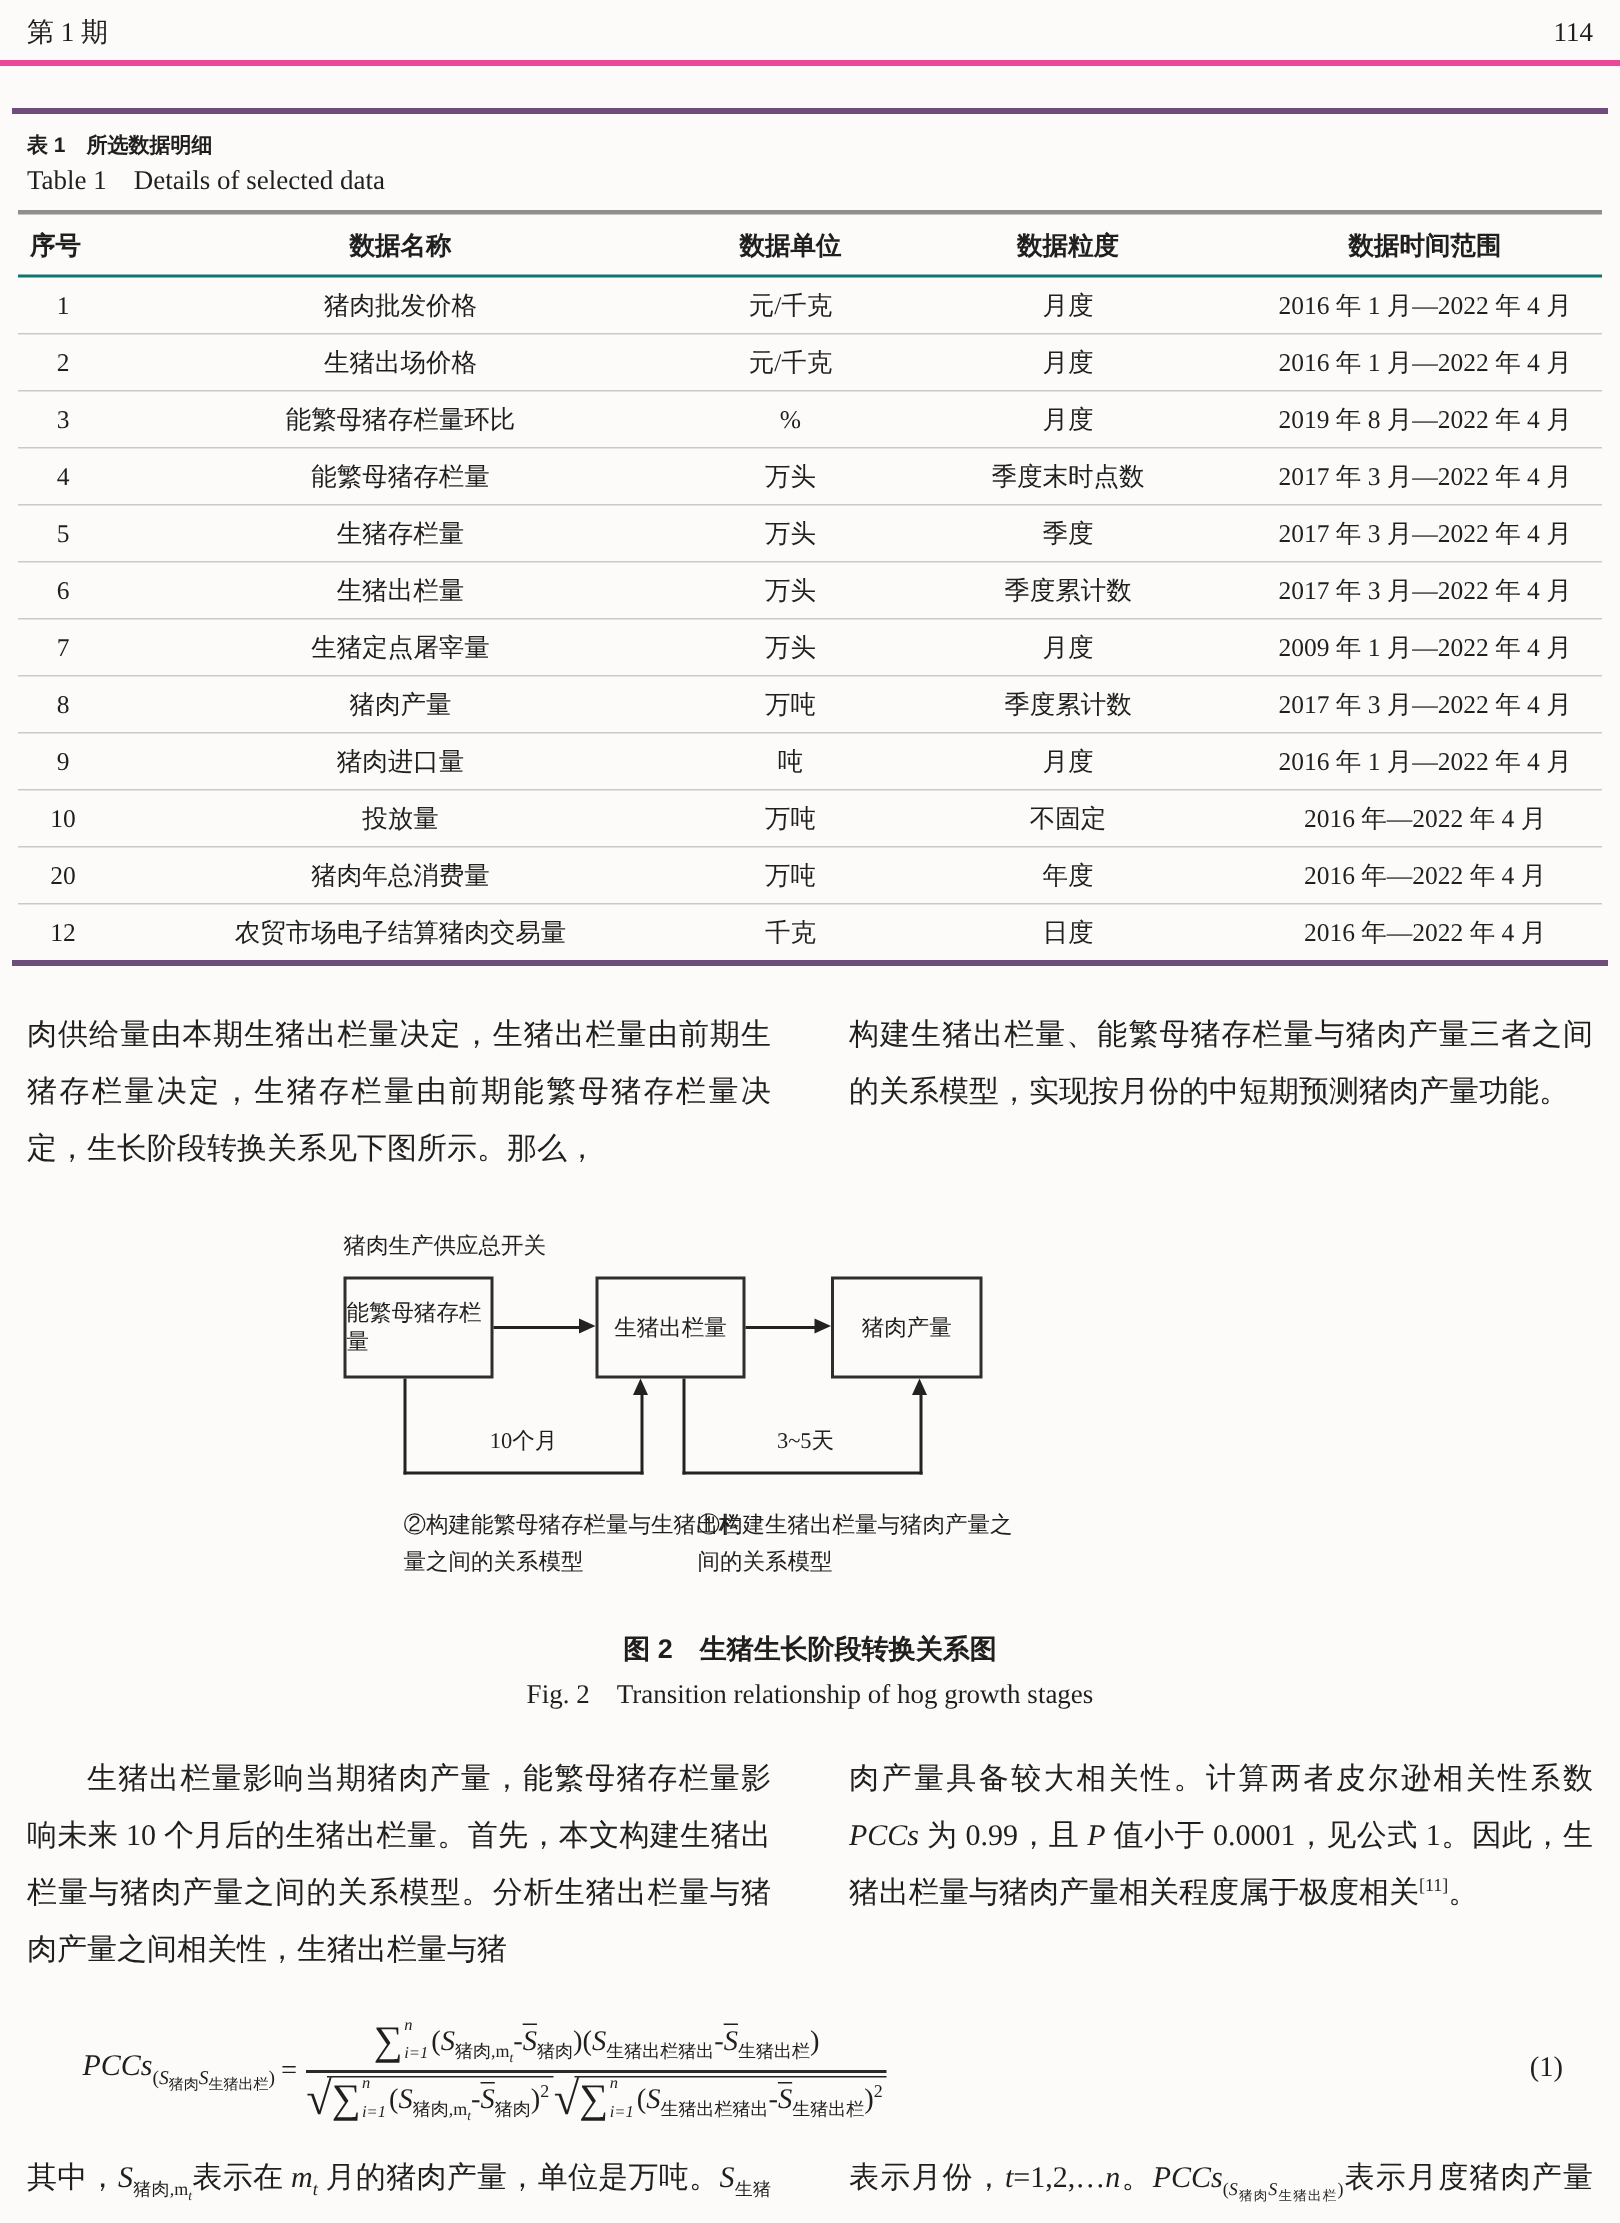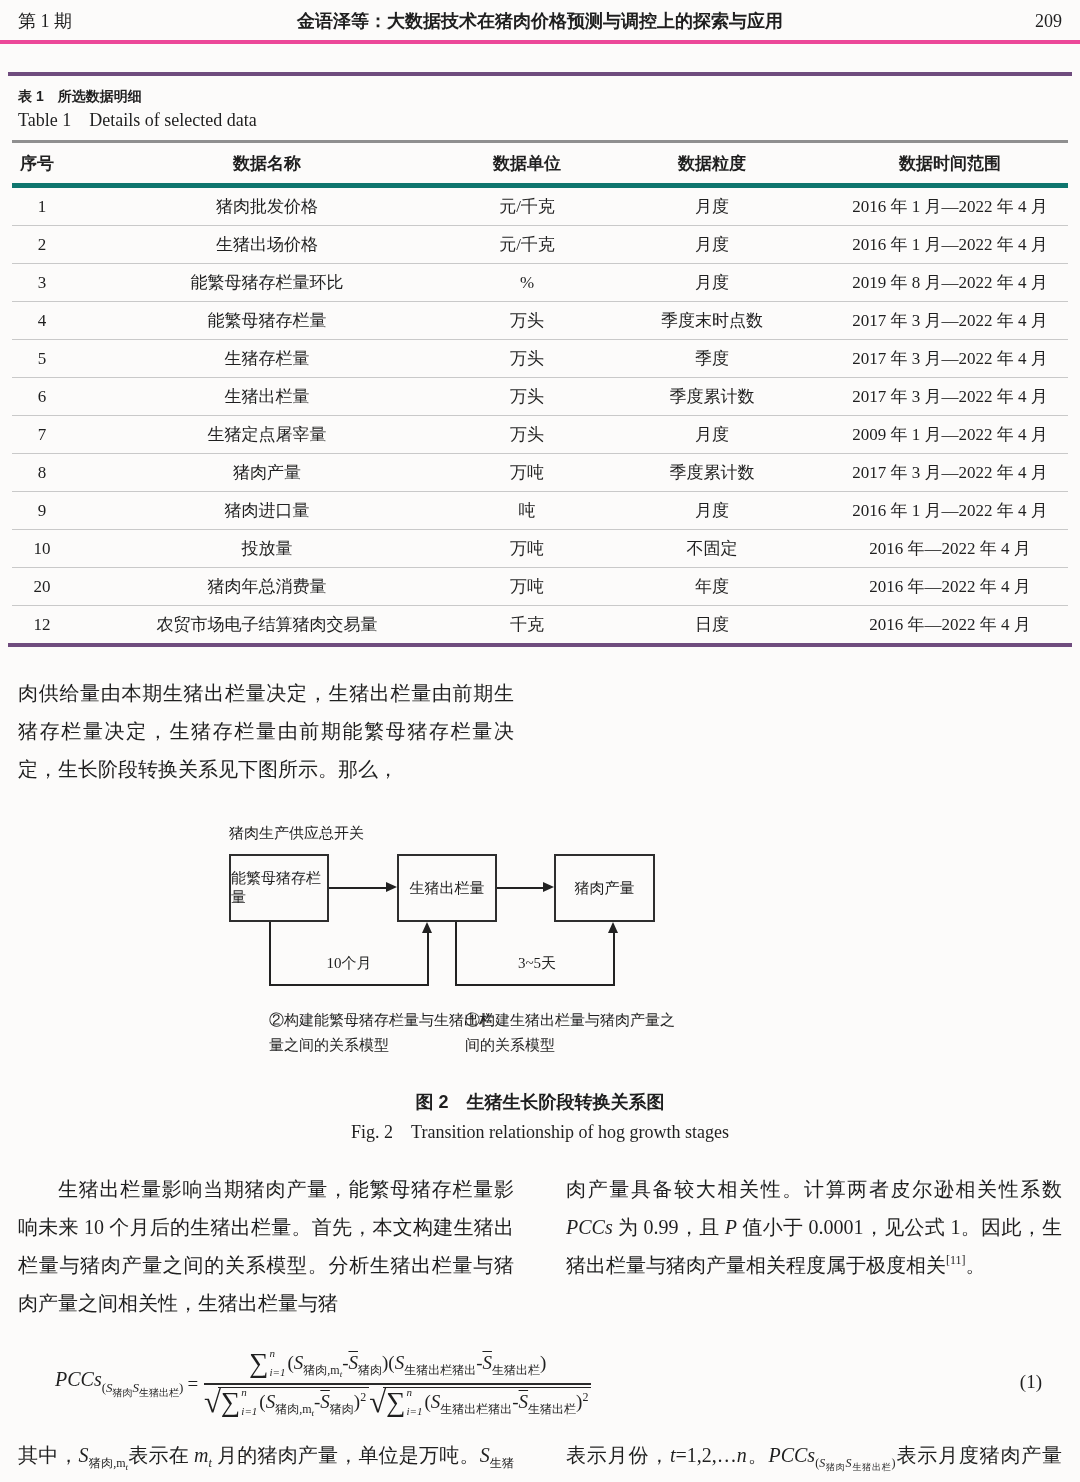--- a/index.html
+++ b/index.html
@@ -24,21 +24,21 @@
   .tbl-title-cn{font-weight:bold;font-size:14px;margin:12px 0 2px 18px;font-family:"Liberation Sans","DejaVu Sans",sans-serif;}
   .tbl-title-en{font-size:18px;margin:2px 0 8px 18px;}
   
   table.data{
     width:1056px;margin:0 12px;border-collapse:collapse;table-layout:fixed;
     border-top:3px solid #8f8f8f;font-size:17px;
   }
   table.data thead th{
     font-weight:bold;text-align:center;height:40px;vertical-align:middle;
     font-family:"Liberation Sans","DejaVu Sans",sans-serif;font-size:17px;
-    border-bottom:5px solid #0f766e;padding:0;
+    border-bottom:2px solid #0f766e;padding:0;
   }
   table.data thead th.h-seq{text-align:left;padding-left:8px;}
   table.data tbody td{height:37px;vertical-align:middle;text-align:center;padding:0;}
   table.data tbody tr + tr td{border-top:1px solid #c9c9c9;}
   td.c-seq{text-align:left;padding-left:8px;}
   td.c-name{text-align:left;padding-left:94px;}
   
   .two-col{display:flex;padding:0 18px;gap:52px;}
   .col{width:496px;text-align:justify;font-size:20px;line-height:38px;}
   .p1{margin-top:27px;}
@@ -88,22 +88,21 @@
   .feq-no{position:absolute;right:38px;top:50%;transform:translateY(-50%);font-size:19px;}
   
   .notes{margin-top:2px;}
   .notes .col{font-size:20px;line-height:39px;}
 </style>
 </head>
 <body>
 
 <div class="page-header">
   <span class="ph-issue">第 1 期</span>
-  <span class="ph-title">金语泽等：大数据技术在猪肉价格预测与调控上的探索与应用</span>
-  <span class="ph-page">209</span>
+  <span class="ph-page">114</span>
 </div>
 
 <div class="purple-rule rule-top"></div>
 <div class="tbl-title-cn">表 1　所选数据明细</div>
 <div class="tbl-title-en">Table 1　Details of selected data</div>
 
 <table class="data">
   <colgroup>
     <col style="width:60px">
       <col style="width:390px">
@@ -204,20 +203,21 @@
         <td>千克</td>
         <td>日度</td>
         <td>2016 年—2022 年 4 月</td>
       </tr>
   </tbody>
 </table>
 <div class="purple-rule rule-bottom"></div>
 
 <div class="two-col p1">
   <div class="col">肉供给量由本期生猪出栏量决定，生猪出栏量由前期生猪存栏量决定，生猪存栏量由前期能繁母猪存栏量决定，生长阶段转换关系见下图所示。那么，</div>
+  <div class="col">构建生猪出栏量、能繁母猪存栏量与猪肉产量三者之间的关系模型，实现按月份的中短期预测猪肉产量功能。</div>
 </div>
 
 <div class="diagram">
   <div class="dg-label">猪肉生产供应总开关</div>
 
   <div class="dg-box box1">
       <span>能繁母猪存栏量</span>
     </div>
   <div class="dg-box box2">
       <span>生猪出栏量</span>

